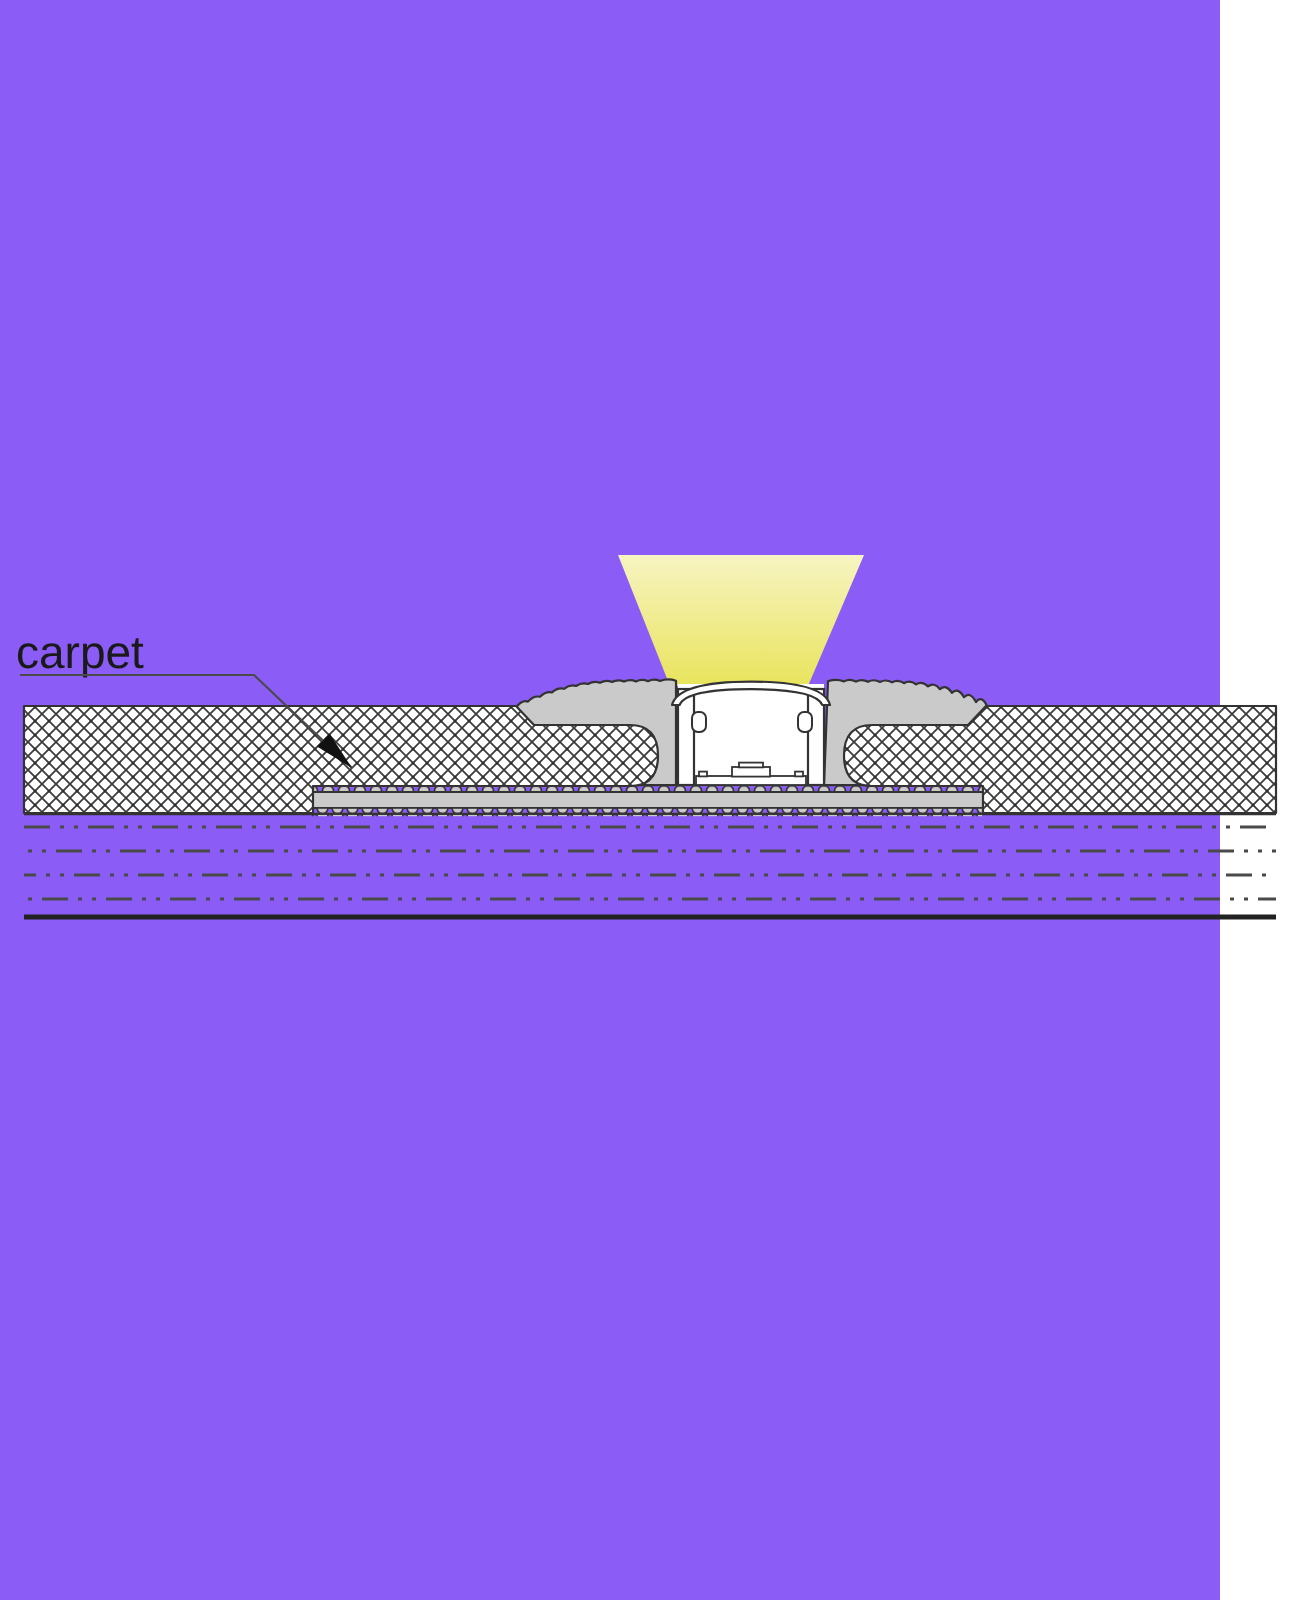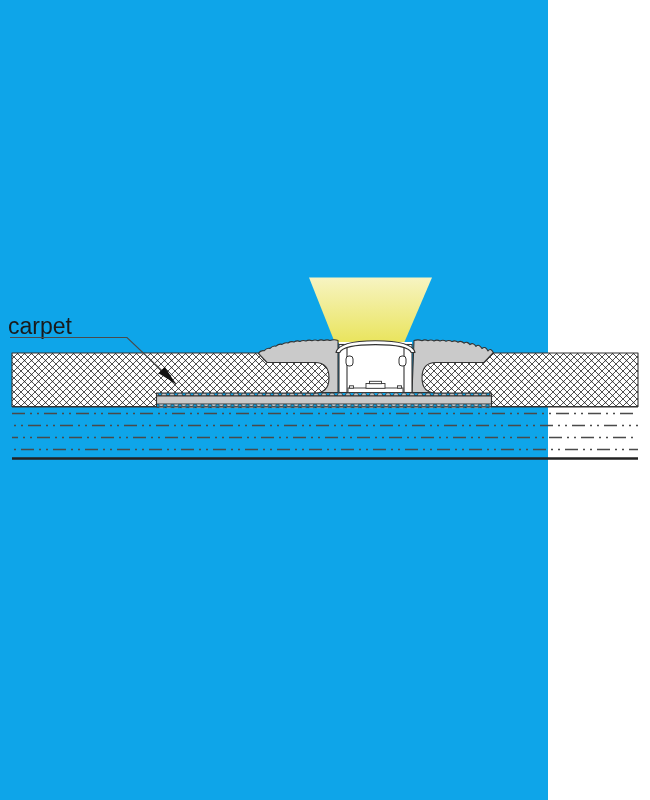--- a/index.html
+++ b/index.html
@@ -6,23 +6,23 @@
     margin: 0;
     padding: 0;
     background: #ffffff;
     width: 650px;
     height: 800px;
     overflow: hidden;
     font-family: "Liberation Sans", sans-serif;
   }
   #stage {
     position: relative;
-    width: 548px;
+    width: 610px;
     height: 800px;
-    background: #0ea5e9;
+    background: #8b5cf6;
   }
   svg { display: block; }
   .carpet-label-text {
     font-family: "Liberation Sans", sans-serif;
     font-size: 23px;
     fill: #1a1a1a;
   }
 </style>
 </head>
 <body>

